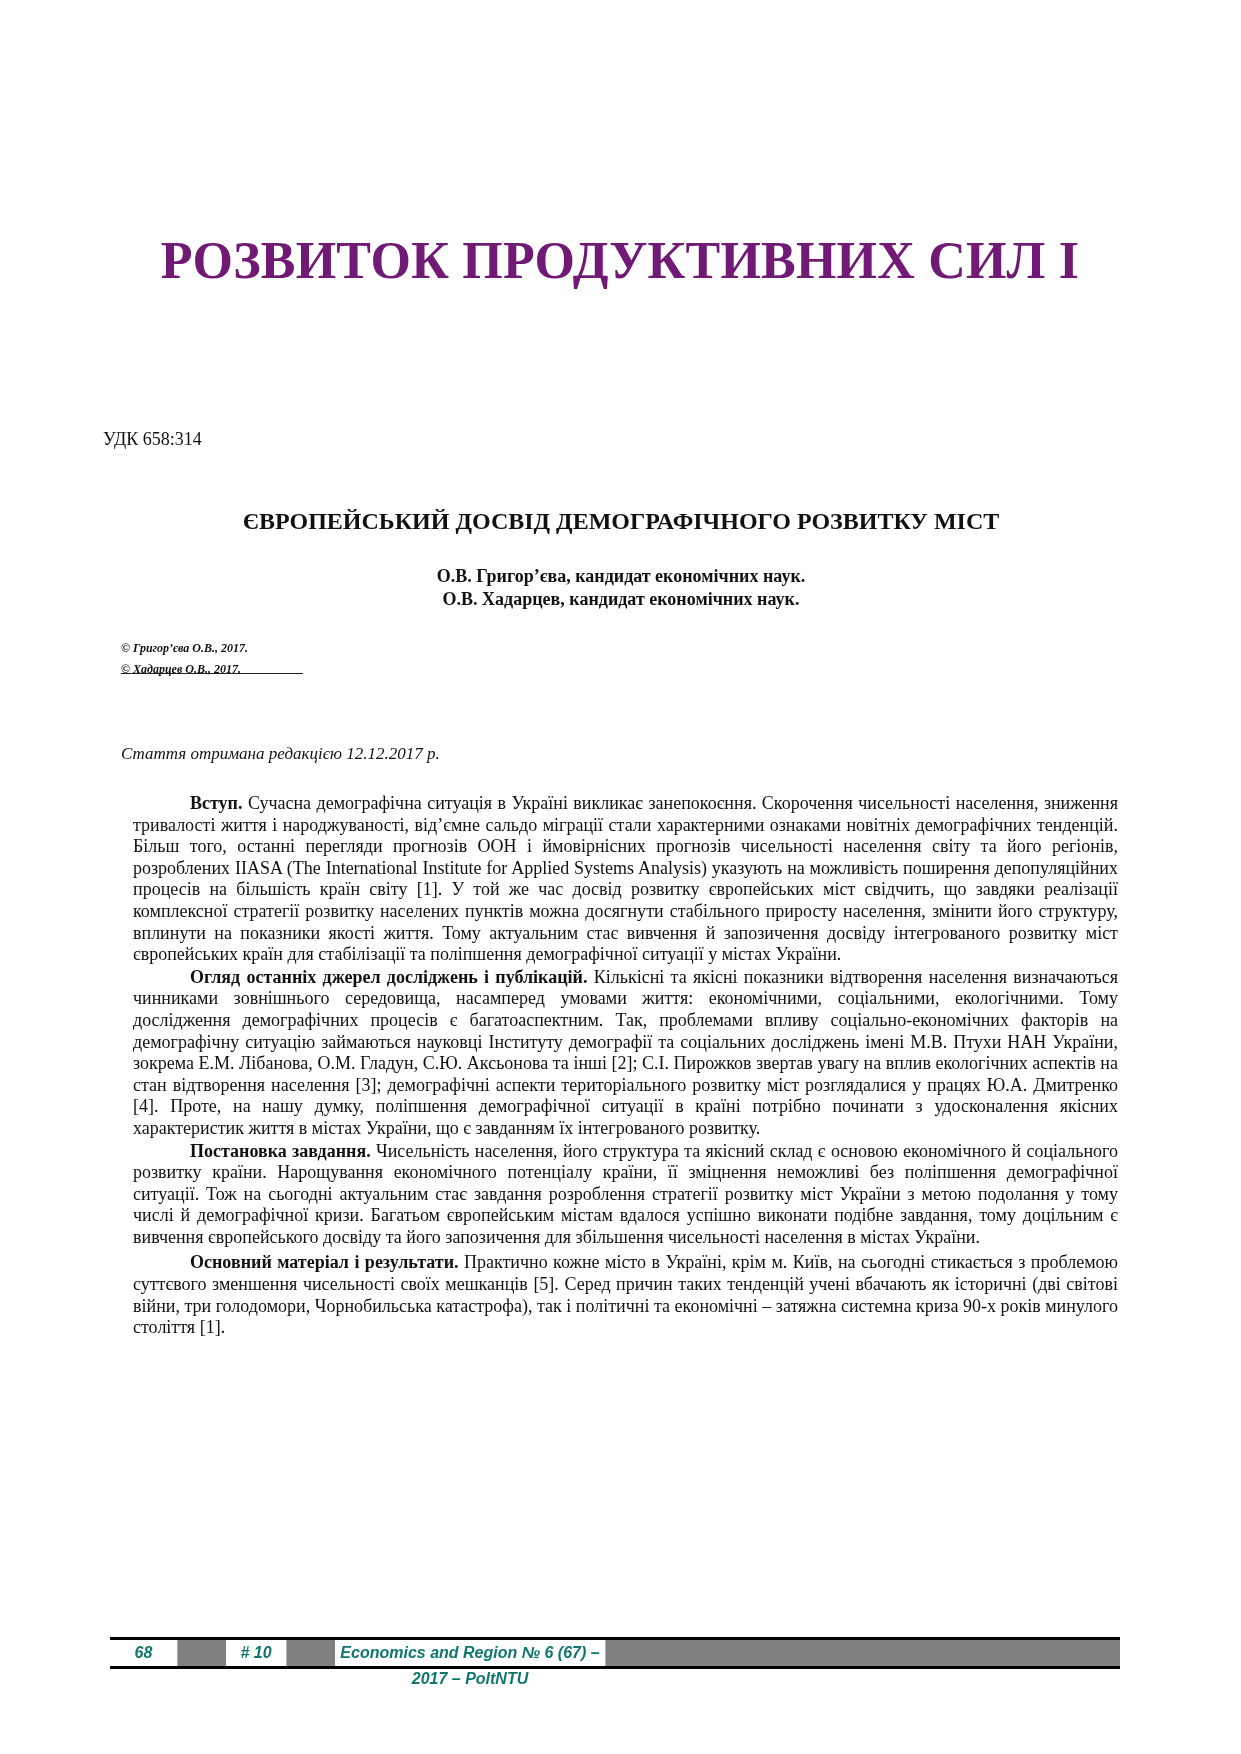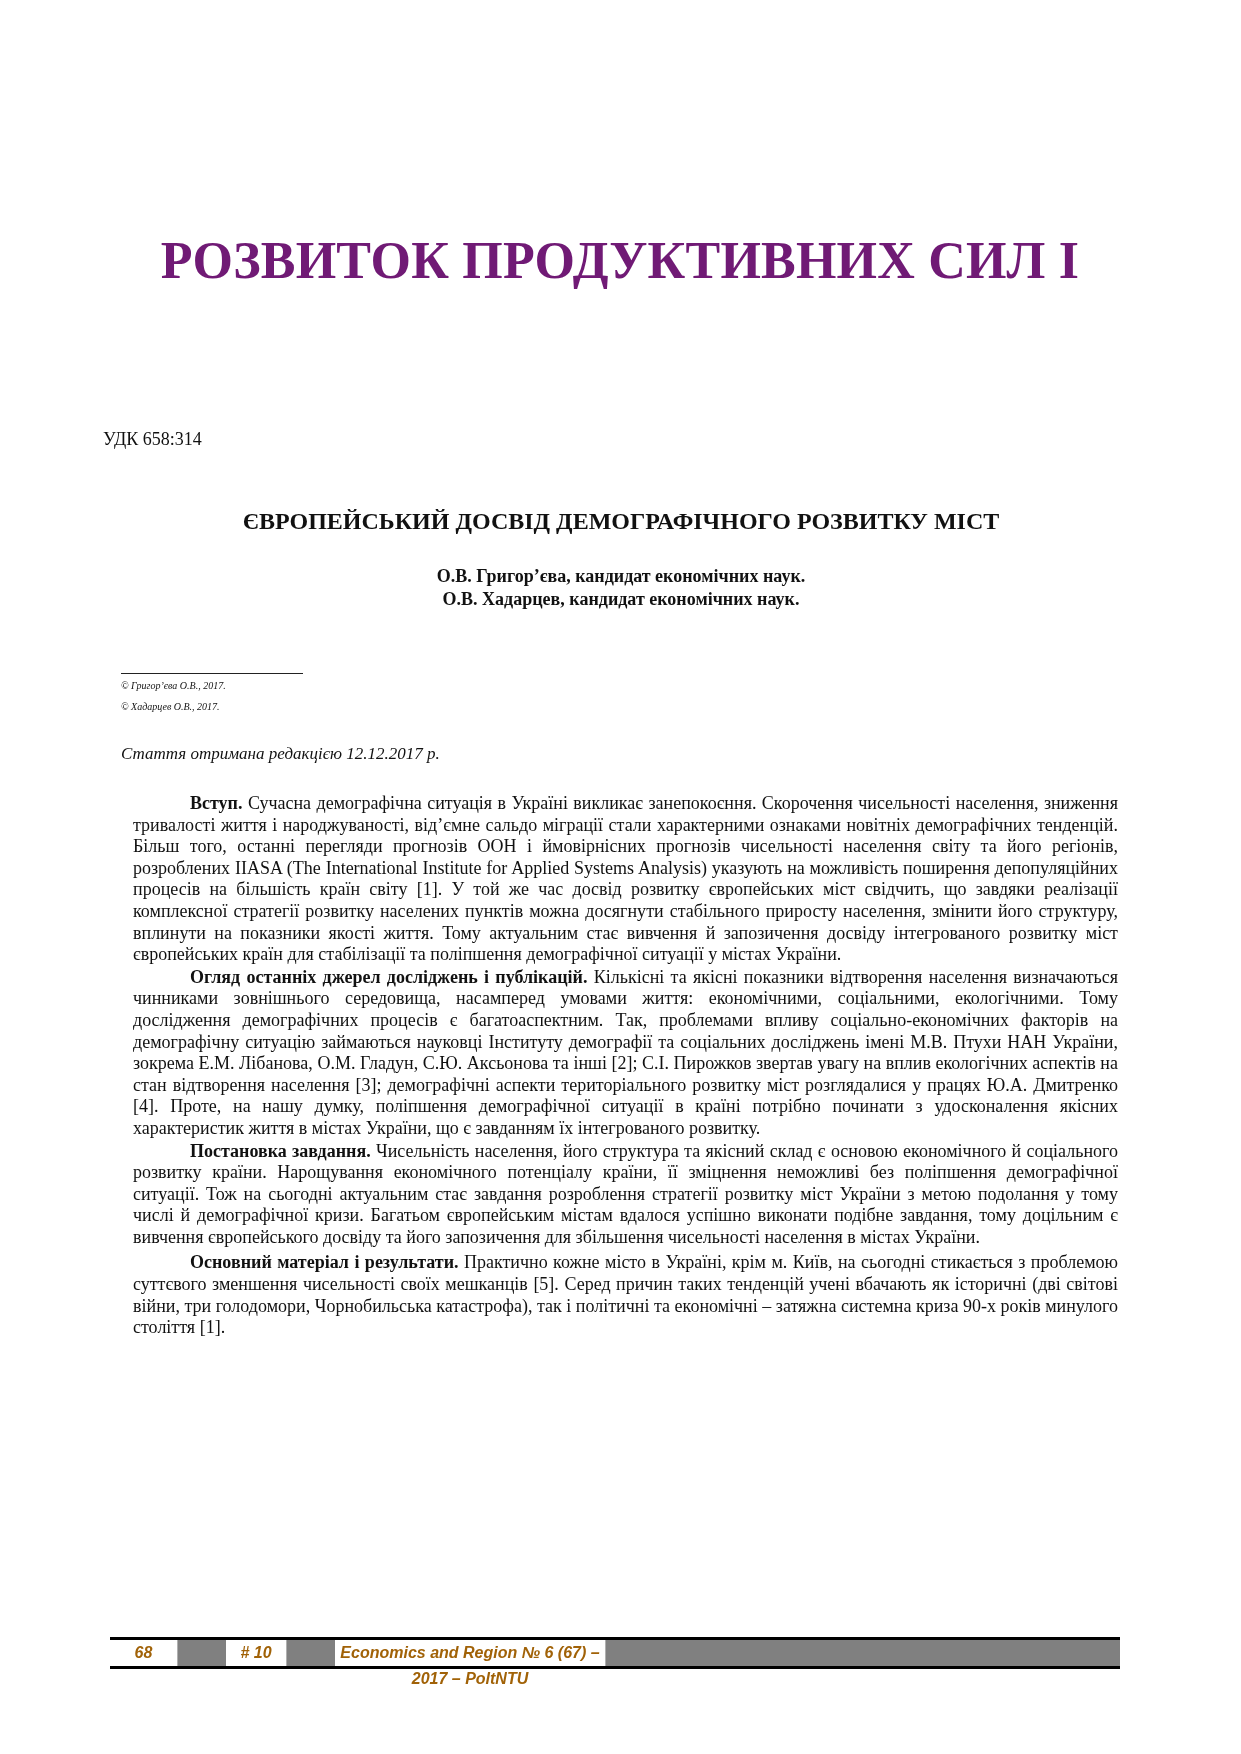--- a/index.html
+++ b/index.html
@@ -21,39 +21,39 @@
   }
   .authors {
     position: absolute; left: 121px; width: 1000px; top: 565px;
     text-align: center; font-weight: bold; font-size: 18px; line-height: 23px;
   }
   .authors div { height: 23px; }
   .copy-rule {
     position: absolute; left: 121px; top: 673px; width: 182px; height: 1px; background: #222;
   }
   .copyrights {
-    position: absolute; left: 121px; top: 675px; font-style: italic; font-size: 10px; line-height: 21px;
+    position: absolute; left: 121px; top: 638px; font-style: italic; font-size: 12px; line-height: 21px; font-weight: bold;
   }
   .received {
     position: absolute; left: 121px; top: 744px; font-style: italic; font-size: 17px;
   }
   .body-text {
     position: absolute; left: 121px; width: 997px; top: 793px;
     font-size: 18px; line-height: 21.6px; text-align: justify;
   }
   .body-text p { margin: 0 0 1px 12px; text-indent: 57px; }
   .body-text p b { font-weight: bold; }
   .footer {
     position: absolute; left: 110px; top: 1637px; width: 1010px; height: 26px;
     border-top: 3px solid #000; border-bottom: 3px solid #000;
     display: flex; font-family: "Liberation Sans", "DejaVu Sans", sans-serif;
     font-style: italic; font-weight: bold; font-size: 16px;
   }
   .footer .cell { height: 26px; line-height: 26px; text-align: center; }
-  .footer .white { background: #fff; color: #a16207; }
+  .footer .white { background: #fff; color: #0f766e; }
   .footer .gray { background: #808080; border-left: 1px solid #b0b0b0; }
   .footer .page { width: 67px; }
   .footer .g1 { width: 48px; }
   .footer .issue { width: 60px; }
   .footer .g2 { width: 48px; }
   .footer .journal-wrap { width: 270px; }
   .footer .g3 { flex: 1; }
 </style>
 </head>
 <body>

